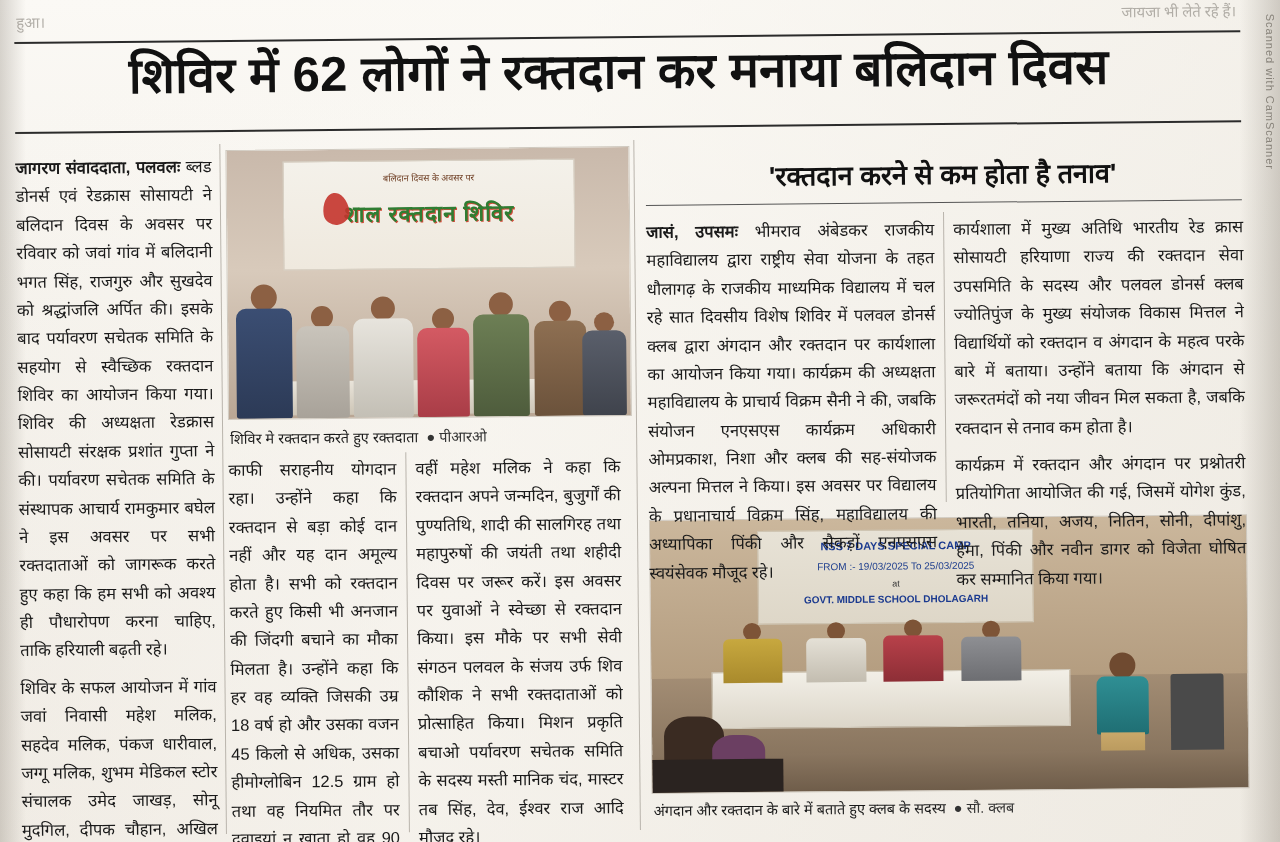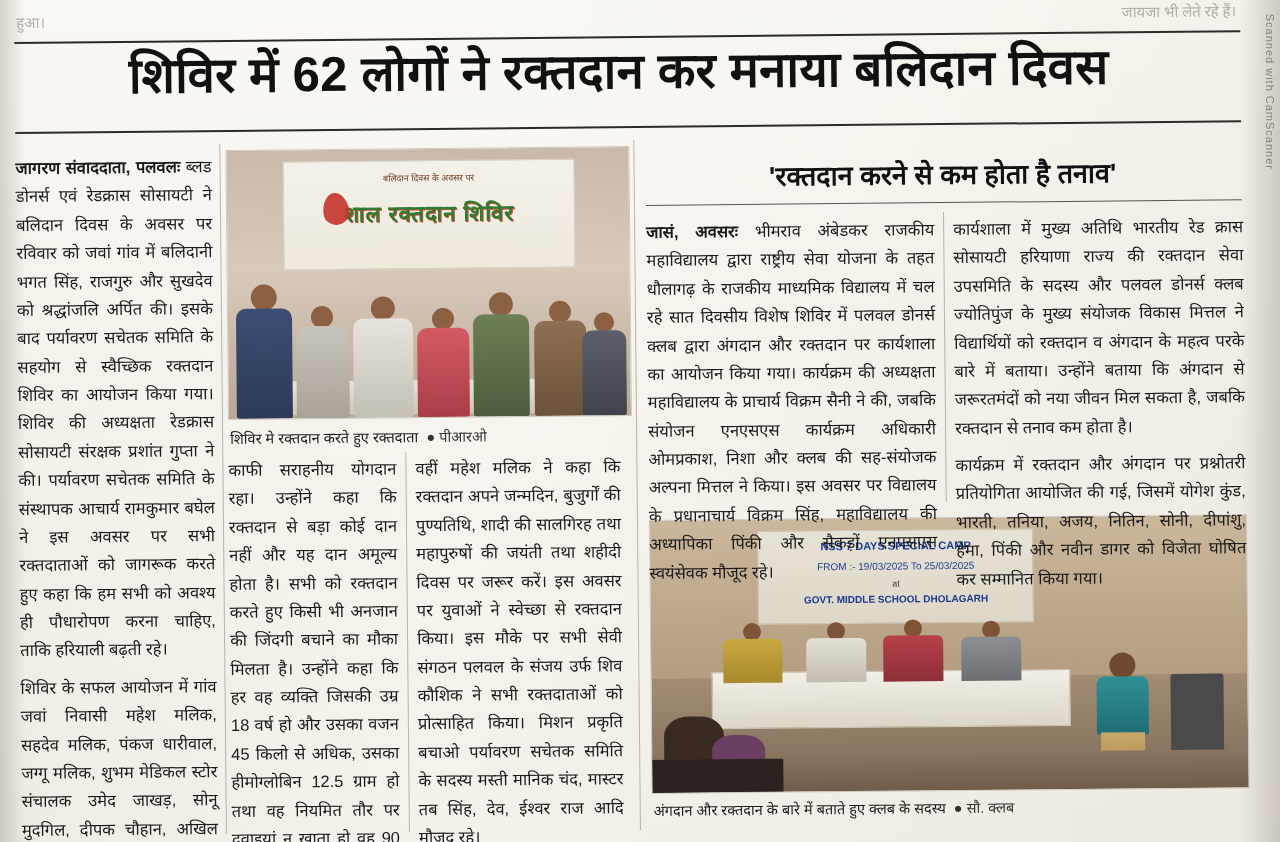--- a/index.html
+++ b/index.html
@@ -311,21 +311,21 @@
 
     <div class="col" style="left:228px; top:452px; width:168px;">
       <p>काफी सराहनीय योगदान रहा। उन्होंने कहा कि रक्तदान से बड़ा कोई दान नहीं और यह दान अमूल्य होता है। सभी को रक्तदान करते हुए किसी भी अनजान की जिंदगी बचाने का मौका मिलता है। उन्होंने कहा कि हर वह व्यक्ति जिसकी उम्र 18 वर्ष हो और उसका वजन 45 किलो से अधिक, उसका हीमोग्लोबिन 12.5 ग्राम हो तथा वह नियमित तौर पर दवाइयां न खाता हो वह 90 दिनों के अंतराल तथा महिला 120 दिनों के बाद पुन रक्तदान कर सकता है।</p>
     </div>
 
     <div class="col" style="left:415px; top:452px; width:205px;">
       <p>वहीं महेश मलिक ने कहा कि रक्तदान अपने जन्मदिन, बुजुर्गों की पुण्यतिथि, शादी की सालगिरह तथा महापुरुषों की जयंती तथा शहीदी दिवस पर जरूर करें। इस अवसर पर युवाओं ने स्वेच्छा से रक्तदान किया। इस मौके पर सभी सेवी संगठन पलवल के संजय उर्फ शिव कौशिक ने सभी रक्तदाताओं को प्रोत्साहित किया। मिशन प्रकृति बचाओ पर्यावरण सचेतक समिति के सदस्य मस्ती मानिक चंद, मास्टर तब सिंह, देव, ईश्वर राज आदि मौजूद रहे।</p>
     </div>
 
     <div class="col" style="left:648px; top:218px; width:288px;">
-      <p><span class="lead">जासं, अवसरः</span>
+      <p><span class="lead">जासं, उपसमः</span>
         <span>भीमराव अंबेडकर राजकीय महाविद्यालय द्वारा राष्ट्रीय सेवा योजना के तहत धौलागढ़ के राजकीय माध्यमिक विद्यालय में चल रहे सात दिवसीय विशेष शिविर में पलवल डोनर्स क्लब द्वारा अंगदान और रक्तदान पर कार्यशाला का आयोजन किया गया। कार्यक्रम की अध्यक्षता महाविद्यालय के प्राचार्य विक्रम सैनी ने की, जबकि संयोजन एनएसएस कार्यक्रम अधिकारी ओमप्रकाश, निशा और क्लब की सह-संयोजक अल्पना मित्तल ने किया। इस अवसर पर विद्यालय के प्रधानाचार्य विक्रम सिंह, महाविद्यालय की अध्यापिका पिंकी और सैकड़ों एनएसएस स्वयंसेवक मौजूद रहे।</span></p>
     </div>
 
     <div class="col" style="left:955px; top:218px; width:290px;">
       <p>कार्यशाला में मुख्य अतिथि भारतीय रेड क्रास सोसायटी हरियाणा राज्य की रक्तदान सेवा उपसमिति के सदस्य और पलवल डोनर्स क्लब ज्योतिपुंज के मुख्य संयोजक विकास मित्तल ने विद्यार्थियों को रक्तदान व अंगदान के महत्व परके बारे में बताया। उन्होंने बताया कि अंगदान से जरूरतमंदों को नया जीवन मिल सकता है, जबकि रक्तदान से तनाव कम होता है।</p>
       <p>कार्यक्रम में रक्तदान और अंगदान पर प्रश्नोतरी प्रतियोगिता आयोजित की गई, जिसमें योगेश कुंड, भारती, तनिया, अजय, नितिन, सोनी, दीपांशु, हेमा, पिंकी और नवीन डागर को विजेता घोषित कर सम्मानित किया गया।</p>
     </div>
 
   </div>
 

